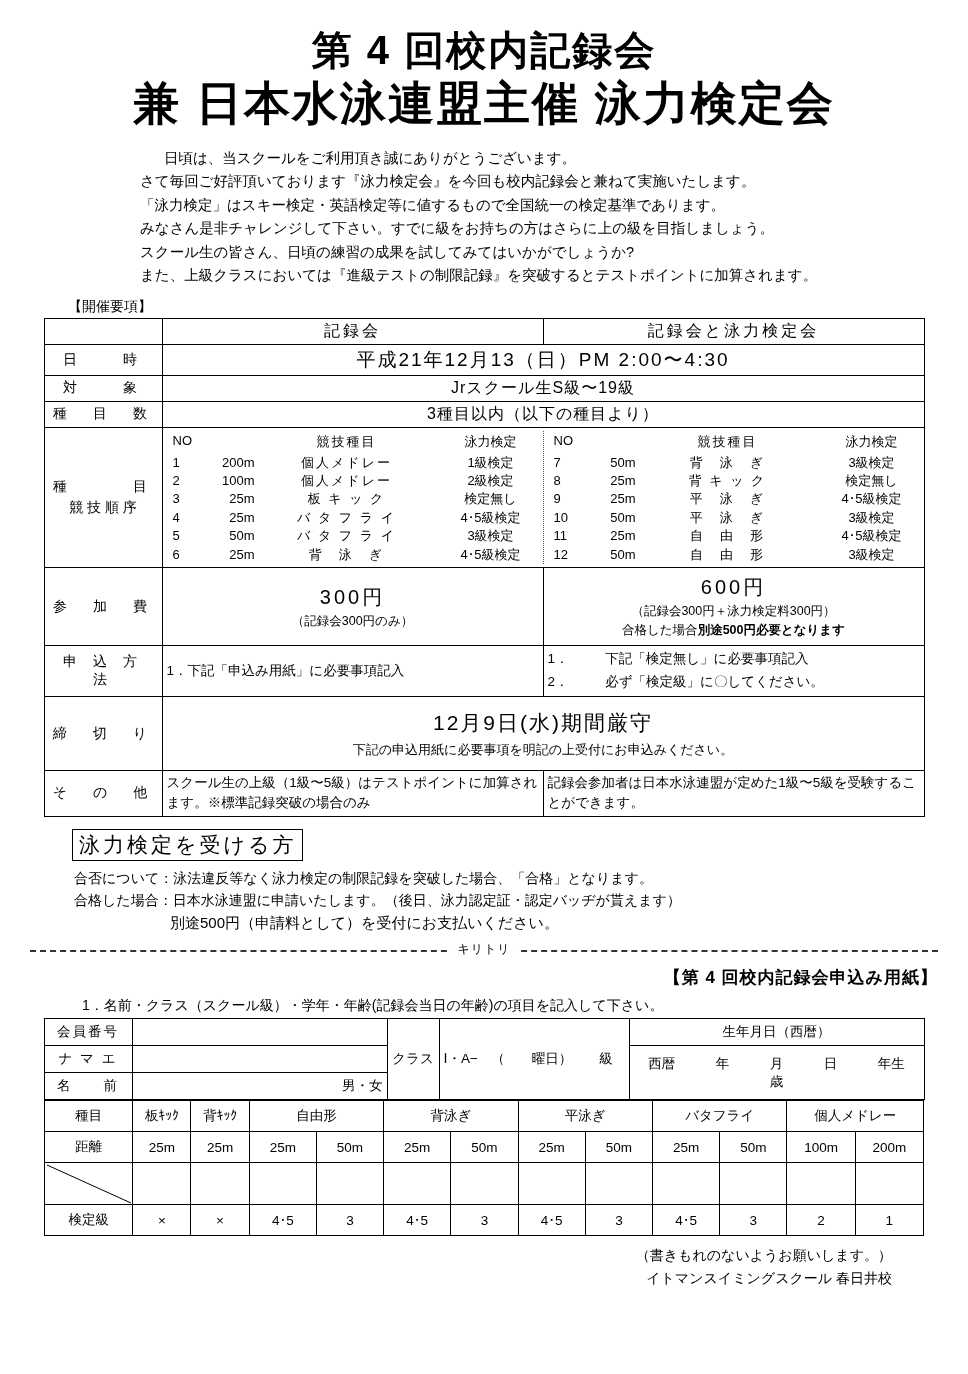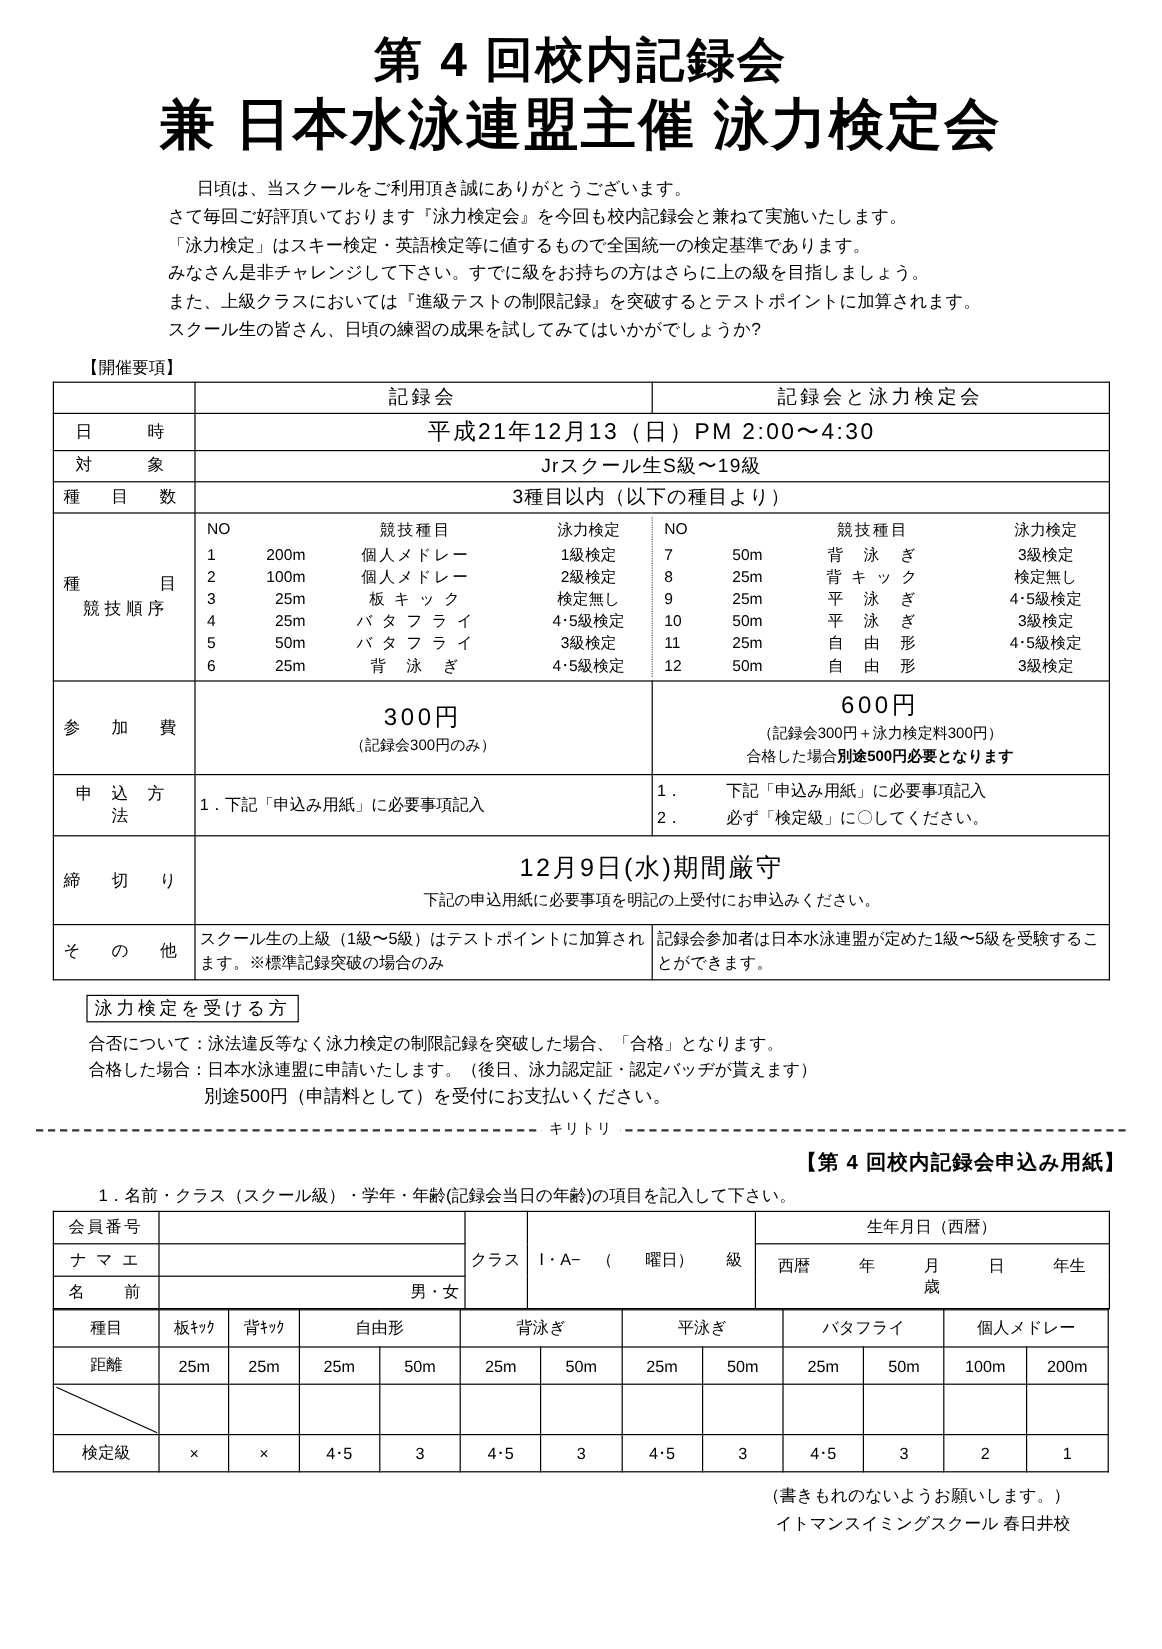--- a/index.html
+++ b/index.html
@@ -62,21 +62,21 @@
   .apply-line{font-size:13.5px;line-height:1.7;}
   .apply-line .num{display:inline-block;width:24px;}
 
   .deadline{font-size:21px;text-align:center;letter-spacing:2px;padding-top:4px;}
   .deadline-sub{font-size:13px;text-align:center;padding:4px 0 3px 0;}
 
   .other-cell{font-size:13.5px;line-height:1.5;padding:4px 6px;}
 
   
   .boxhead{
-    display:inline-block;border:1px solid #000;padding:1px 6px;font-size:15px;
+    display:inline-block;border:1px solid #000;padding:1px 6px;font-size:21px;
     letter-spacing:3px;margin:12px 0 0 42px;
   }
   .notes{margin:6px 0 0 44px;font-size:14px;line-height:1.6;}
   .notes .indent{margin-left:96px;font-size:15px;}
 
   .cut{
     margin:6px 0 0 0;text-align:center;font-size:12px;color:#000;
     position:relative;
   }
   .cut .line{
@@ -110,22 +110,22 @@
 <div class="page">
 
   <div class="title1">第 4 回校内記録会</div>
   <div class="title2">兼  日本水泳連盟主催  泳力検定会</div>
 
   <div class="intro">
     <div>日頃は、当スクールをご利用頂き誠にありがとうございます。</div>
     <div>さて毎回ご好評頂いております『泳力検定会』を今回も校内記録会と兼ねて実施いたします。</div>
     <div>「泳力検定」はスキー検定・英語検定等に値するもので全国統一の検定基準であります。</div>
     <div>みなさん是非チャレンジして下さい。すでに級をお持ちの方はさらに上の級を目指しましょう。</div>
+    <div>スクール生の皆さん、日頃の練習の成果を試してみてはいかがでしょうか?</div>
     <div>また、上級クラスにおいては『進級テストの制限記録』を突破するとテストポイントに加算されます。</div>
-    <div>スクール生の皆さん、日頃の練習の成果を試してみてはいかがでしょうか?</div>
   </div>
 
   <div class="sec-label">【開催要項】</div>
 
   <table class="main">
     <colgroup>
       <col style="width:118px">
         <col style="width:381px">
         <col style="width:381px">
     </colgroup>
@@ -260,21 +260,21 @@
           </div>
         </td>
       </tr>
 
       <tr>
         <td class="lbl">申 込 方 法</td>
         <td class="apply-line">1．下記「申込み用紙」に必要事項記入</td>
         <td class="apply-line">
           <div>
             <span class="num">1．</span>
-            <span style="margin-left:30px">下記「申込み用紙」に必要事項記入</span>
+            <span style="margin-left:30px">下記「検定無し」に必要事項記入</span>
           </div>
           <div>
             <span class="num">2．</span>
             <span style="margin-left:30px">必ず「検定級」に〇してください。</span>
           </div>
         </td>
       </tr>
 
       <tr>
         <td class="lbl">締　切　り</td>
@@ -313,21 +313,21 @@
         <col style="width:255px">
         <col style="width:52px">
         <col style="width:190px">
         <col style="width:295px">
     </colgroup>
     <tbody>
       <tr>
         <td class="f-lbl">会員番号</td>
         <td></td>
         <td rowspan="3" class="f-lbl" style="letter-spacing:0">クラス</td>
-        <td rowspan="3" style="text-align:center">Ⅰ・A−　（　　曜日）　　級</td>
+        <td rowspan="3" style="">Ⅰ・A−　（　　曜日）　　級</td>
         <td style="text-align:center">生年月日（西暦）</td>
       </tr>
       <tr>
         <td class="f-lbl">ナ マ エ</td>
         <td></td>
         <td rowspan="2" style="text-align:center">西暦　　　年　　　月　　　日　　　年生　　　歳</td>
       </tr>
       <tr>
         <td class="f-lbl">名　　前</td>
         <td style="text-align:right">

